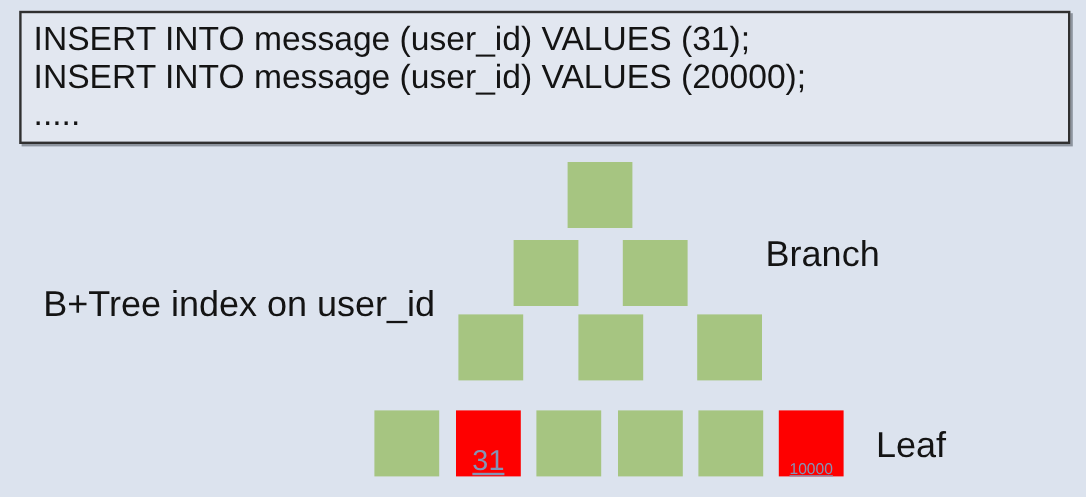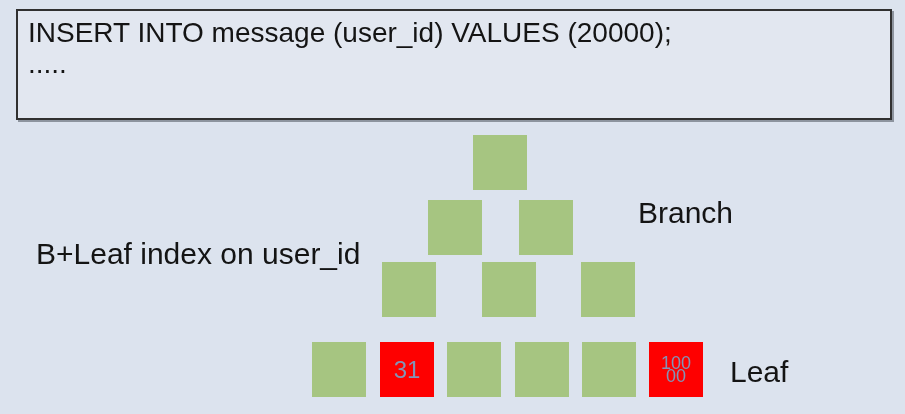--- a/index.html
+++ b/index.html
@@ -45,57 +45,59 @@
   .lbl-branch { left: 622px; top: 198px; margin-left: 16px; }
   .lbl-leaf   { left: 730px; top: 357px; }
   .node {
     position: absolute;
     width: 54px; height: 55px;
     background: var(--node-green);
   }
   .node.red {
     background: var(--node-red);
     display: flex;
-    align-items: center;
+    align-items: flex-end;
     justify-content: center;
     color: var(--node-value-text);
+    text-decoration: underline;
   }
   .node-root { left: 473px; top: 135px; }
   .node-b1   { left: 428px; top: 200px; }
   .node-b2   { left: 519px; top: 200px; }
   .node-c1   { left: 382px; top: 262px; }
   .node-c2   { left: 482px; top: 262px; }
   .node-c3   { left: 581px; top: 262px; }
   .node-l1   { left: 312px; top: 342px; }
   .node-l2   { left: 380px; top: 342px; }
   .node-l3   { left: 447px; top: 342px; }
   .node-l4   { left: 515px; top: 342px; }
   .node-l5   { left: 582px; top: 342px; }
   .node-l6   { left: 649px; top: 342px; }
   .val-31 {
     font-size: 24px;
     line-height: 24px;
   }
   .val-10000 {
-    font-size: 18px;
+    font-size: 13px;
     line-height: 13px;
     width: 40px;
     text-align: center;
     word-break: break-all;
   }
 </style>
 </head>
 <body>
 
 <div class="sql-box">
+  <div>INSERT INTO message (user_id) VALUES (31);</div>
   <div>INSERT INTO message (user_id) VALUES (20000);</div>
   <div>.....</div>
 </div>
 
-<div class="lbl lbl-index">B+Leaf index on user_id</div>
+<div class="lbl lbl-index">B+Tree index on user_id</div>
 <div class="lbl lbl-branch">Branch</div>
 <div class="lbl lbl-leaf">Leaf</div>
 
 <div class="node node-root"></div>
 
 <div class="node node-b1"></div>
 <div class="node node-b2"></div>
 
 <div class="node node-c1"></div>
 <div class="node node-c2"></div>

